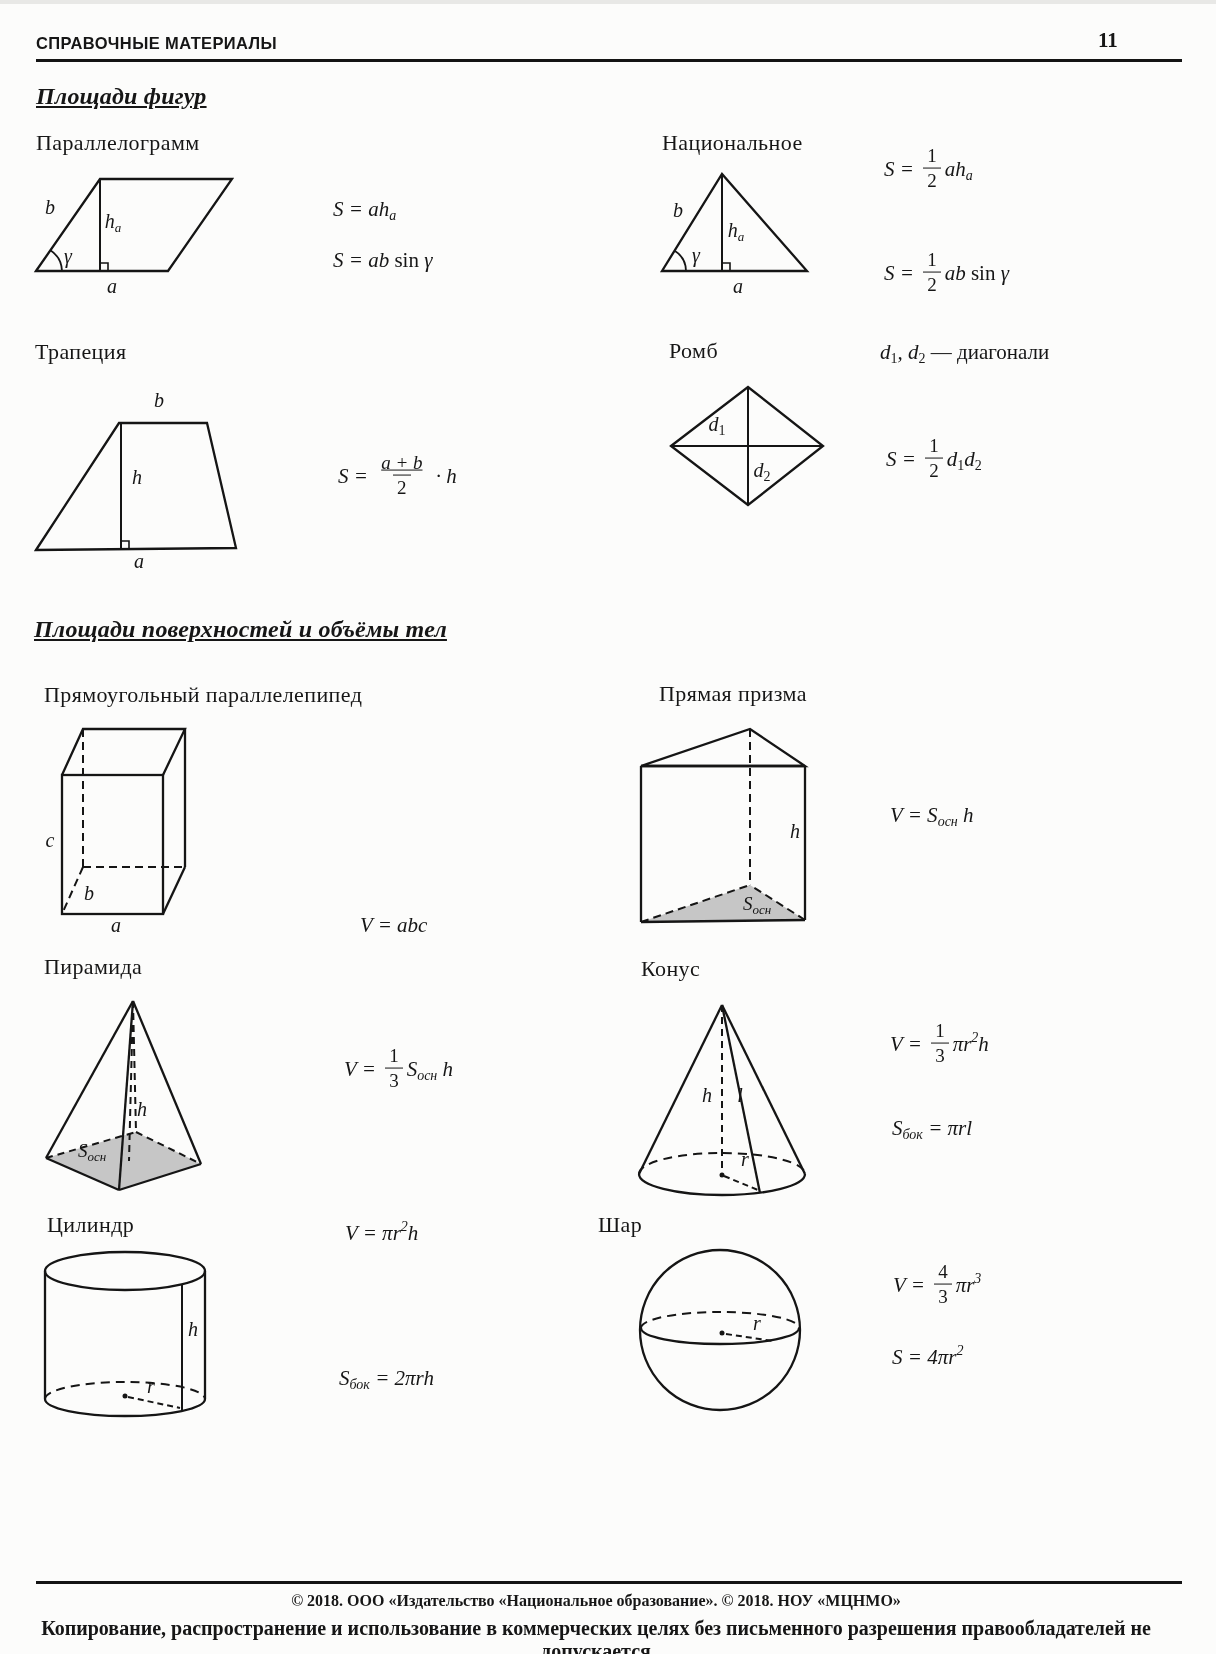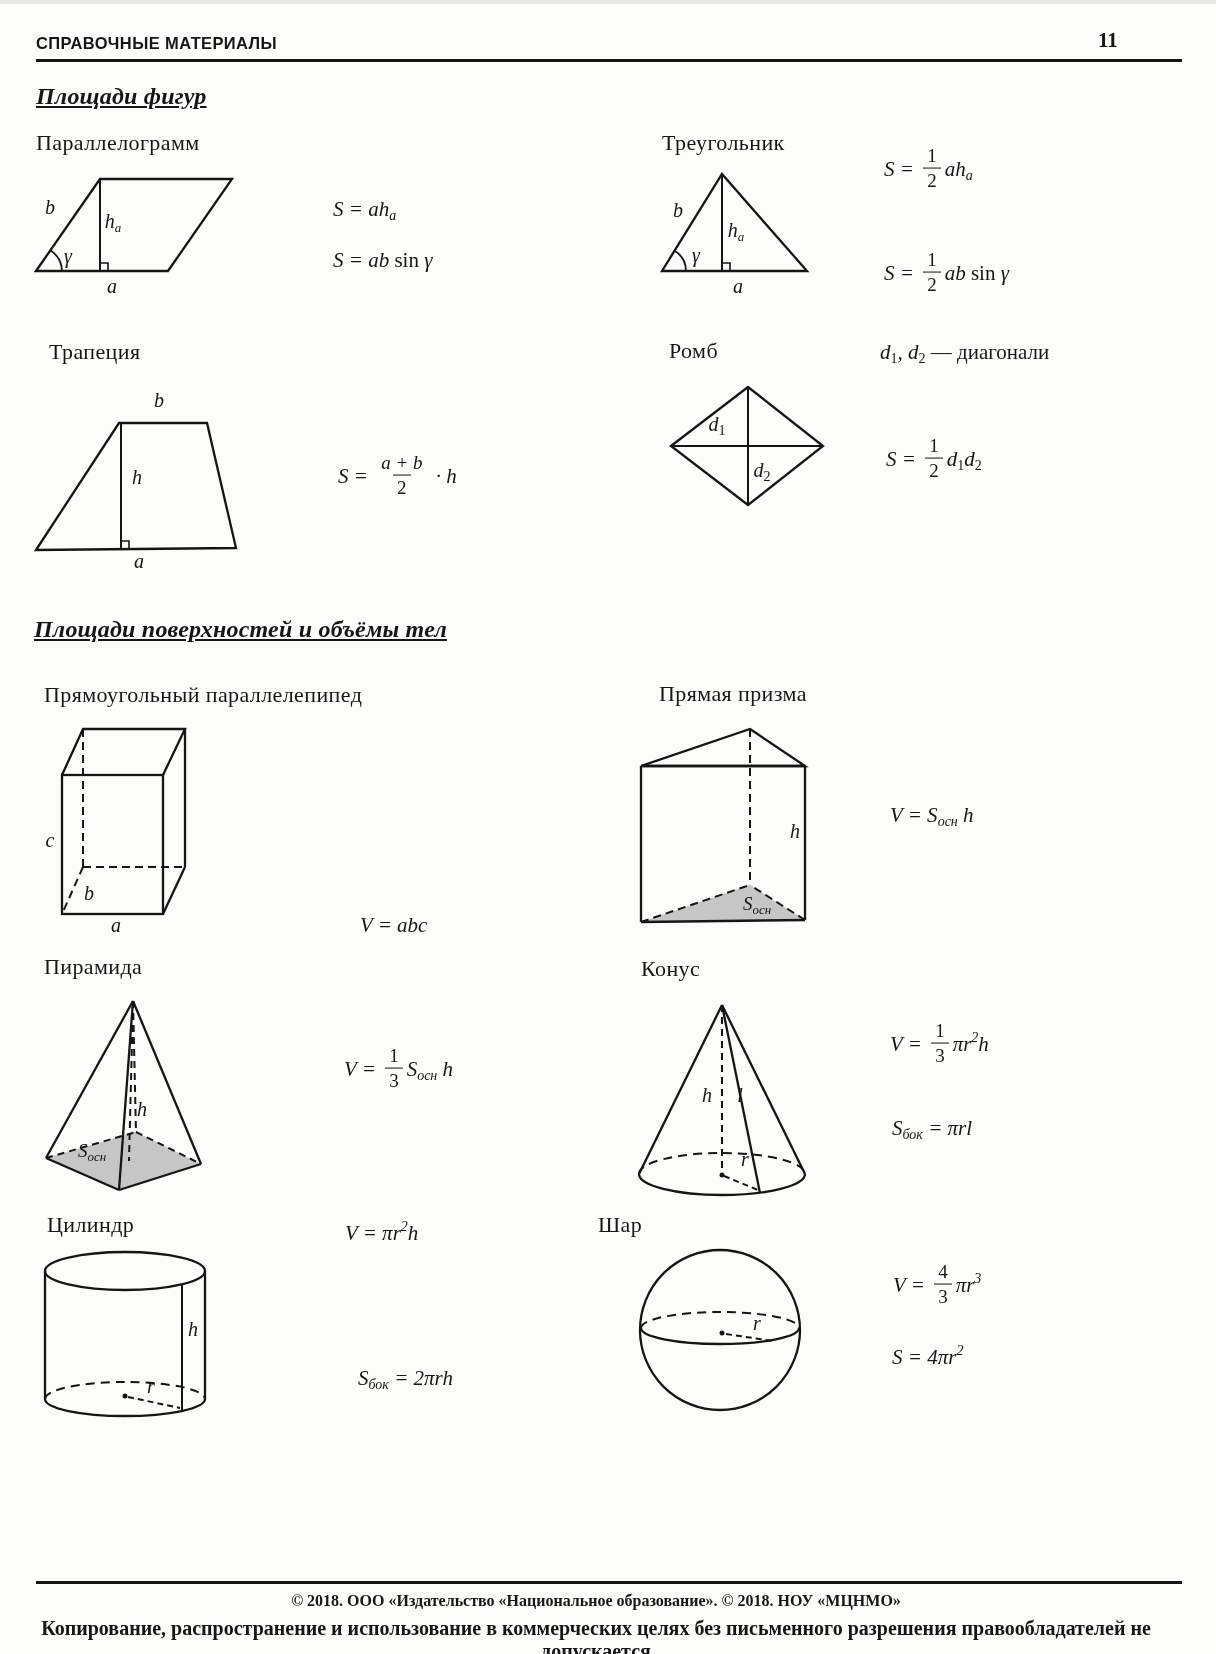--- a/index.html
+++ b/index.html
@@ -13,21 +13,21 @@
   .sec-head{font-size:24px;font-weight:700;font-style:italic;white-space:nowrap;letter-spacing:.2px;text-decoration:underline;}
   .fig-title{font-size:22px;white-space:nowrap;letter-spacing:.4px;}
   .formula{font-size:21px;font-style:italic;white-space:nowrap;transform:translateY(-50%);}
   .formula .up{font-style:normal;}
   .sb{font-size:14px;vertical-align:-4px;font-style:italic;}
   .sbn{font-size:14px;vertical-align:-4px;font-style:normal;}
   .sp{font-size:14px;vertical-align:9px;}
   .frac{display:inline-flex;flex-direction:column;align-items:center;vertical-align:middle;
         line-height:1.05;font-size:19px;margin:0 4px;transform:translateY(-3px);}
   .frac .num{font-style:normal;padding:0 4px 2px;}
-  .frac .num.it{font-style:italic;}
+  .frac .num.it{font-style:italic;text-decoration:underline;}
   .frac .den{font-style:normal;padding:2px 4px 0;border-top:1.8px solid #161616;}
   .dlabel{position:absolute;font-size:20px;font-style:italic;transform:translate(-50%,-50%);
           white-space:nowrap;}
   .dlabel .sb{font-size:13px;}
   .footer-line{left:0;width:1192px;text-align:center;font-weight:600;}
   svg{overflow:visible;}
   svg path,svg line,svg polygon,svg ellipse,svg circle,svg polyline{vector-effect:none;}
 </style>
 </head>
 <body>
@@ -51,21 +51,21 @@
   <span class="dlabel" style="left:113px;top:219px"><span>h</span><span class="sb">a</span></span>
   <span class="dlabel" style="left:68px;top:252px">γ</span>
   <span class="dlabel" style="left:112px;top:282px">a</span>
   <div class="abs formula" style="left:333px;top:206px">
     <span>S = ah</span><span class="sb">a</span>
   </div>
   <div class="abs formula" style="left:333px;top:256px">
     <span>S = ab </span><span class="up">sin</span><span> γ</span>
   </div>
 
-  <div class="abs fig-title" style="left:662px;top:126px">Треугольник</div>
+  <div class="abs fig-title" style="left:662px;top:126px">Национальное</div>
   <svg class="abs" style="left:650px;top:160px" width="170" height="112">
     <polygon points="12,107 72,10 157,107" fill="none" stroke="#151515" stroke-width="2.3"></polygon>
     <line x1="72" y1="10" x2="72" y2="107" stroke="#151515" stroke-width="2"></line>
     <polyline points="72,99 80,99 80,107" fill="none" stroke="#151515" stroke-width="1.6"></polyline>
     <path d="M36,107 A24,24 0 0 0 25,87" fill="none" stroke="#151515" stroke-width="1.8"></path>
   </svg>
   <span class="dlabel" style="left:678px;top:206px">b</span>
   <span class="dlabel" style="left:736px;top:228px"><span>h</span><span class="sb">a</span></span>
   <span class="dlabel" style="left:696px;top:251px">γ</span>
   <span class="dlabel" style="left:738px;top:282px">a</span>
@@ -75,21 +75,21 @@
         <span class="den">2</span>
       </span><span>ah</span><span class="sb">a</span>
   </div>
   <div class="abs formula" style="left:884px;top:271px">
     <span>S = </span><span class="frac">
         <span class="num">1</span>
         <span class="den">2</span>
       </span><span>ab </span><span class="up">sin</span><span> γ</span>
   </div>
 
-  <div class="abs fig-title" style="left:49px;top:335px">Трапеция</div>
+  <div class="abs fig-title" style="left:35px;top:335px">Трапеция</div>
   <svg class="abs" style="left:25px;top:380px" width="225" height="185">
     <polygon points="11,166 94,39 182,39 211,164" fill="none" stroke="#151515" stroke-width="2.3"></polygon>
     <line x1="96" y1="39" x2="96" y2="165" stroke="#151515" stroke-width="2"></line>
     <polyline points="96,157 104,157 104,165" fill="none" stroke="#151515" stroke-width="1.6"></polyline>
   </svg>
   <span class="dlabel" style="left:159px;top:396px">b</span>
   <span class="dlabel" style="left:137px;top:473px">h</span>
   <span class="dlabel" style="left:139px;top:557px">a</span>
   <div class="abs formula" style="left:338px;top:474px">
     <span>S = </span><span class="frac">
@@ -208,21 +208,21 @@
     <path d="M10,155 A80,17 0 0 0 170,155" fill="none" stroke="#151515" stroke-width="2.3"></path>
     <line x1="147" y1="40" x2="147" y2="167" stroke="#151515" stroke-width="2"></line>
     <circle cx="90" cy="152" r="2.5" fill="#151515"></circle>
     <line x1="93" y1="153" x2="145" y2="164" stroke="#151515" stroke-width="2" stroke-dasharray="6 4"></line>
   </svg>
   <span class="dlabel" style="left:193px;top:1325px">h</span>
   <span class="dlabel" style="left:151px;top:1382px">r</span>
   <div class="abs formula" style="left:345px;top:1228px">
     <span>V = πr</span><span class="sp">2</span><span>h</span>
   </div>
-  <div class="abs formula" style="left:358px;top:1375px">
+  <div class="abs formula" style="left:339px;top:1375px">
     <span>S</span><span class="sb">бок</span><span> = 2πrh</span>
   </div>
 
   <div class="abs fig-title" style="left:598px;top:1208px">Шар</div>
   <svg class="abs" style="left:630px;top:1236px" width="180" height="180">
     <circle cx="90" cy="90" r="80" fill="none" stroke="#151515" stroke-width="2.3"></circle>
     <path d="M11,88 A79,16 0 0 1 169,88" fill="none" stroke="#151515" stroke-width="2" stroke-dasharray="9 6"></path>
     <path d="M11,88 A79,16 0 0 0 169,88" fill="none" stroke="#151515" stroke-width="2.3"></path>
     <circle cx="92" cy="93" r="2.5" fill="#151515"></circle>
     <line x1="96" y1="94" x2="143" y2="101" stroke="#151515" stroke-width="2" stroke-dasharray="6 4"></line>

